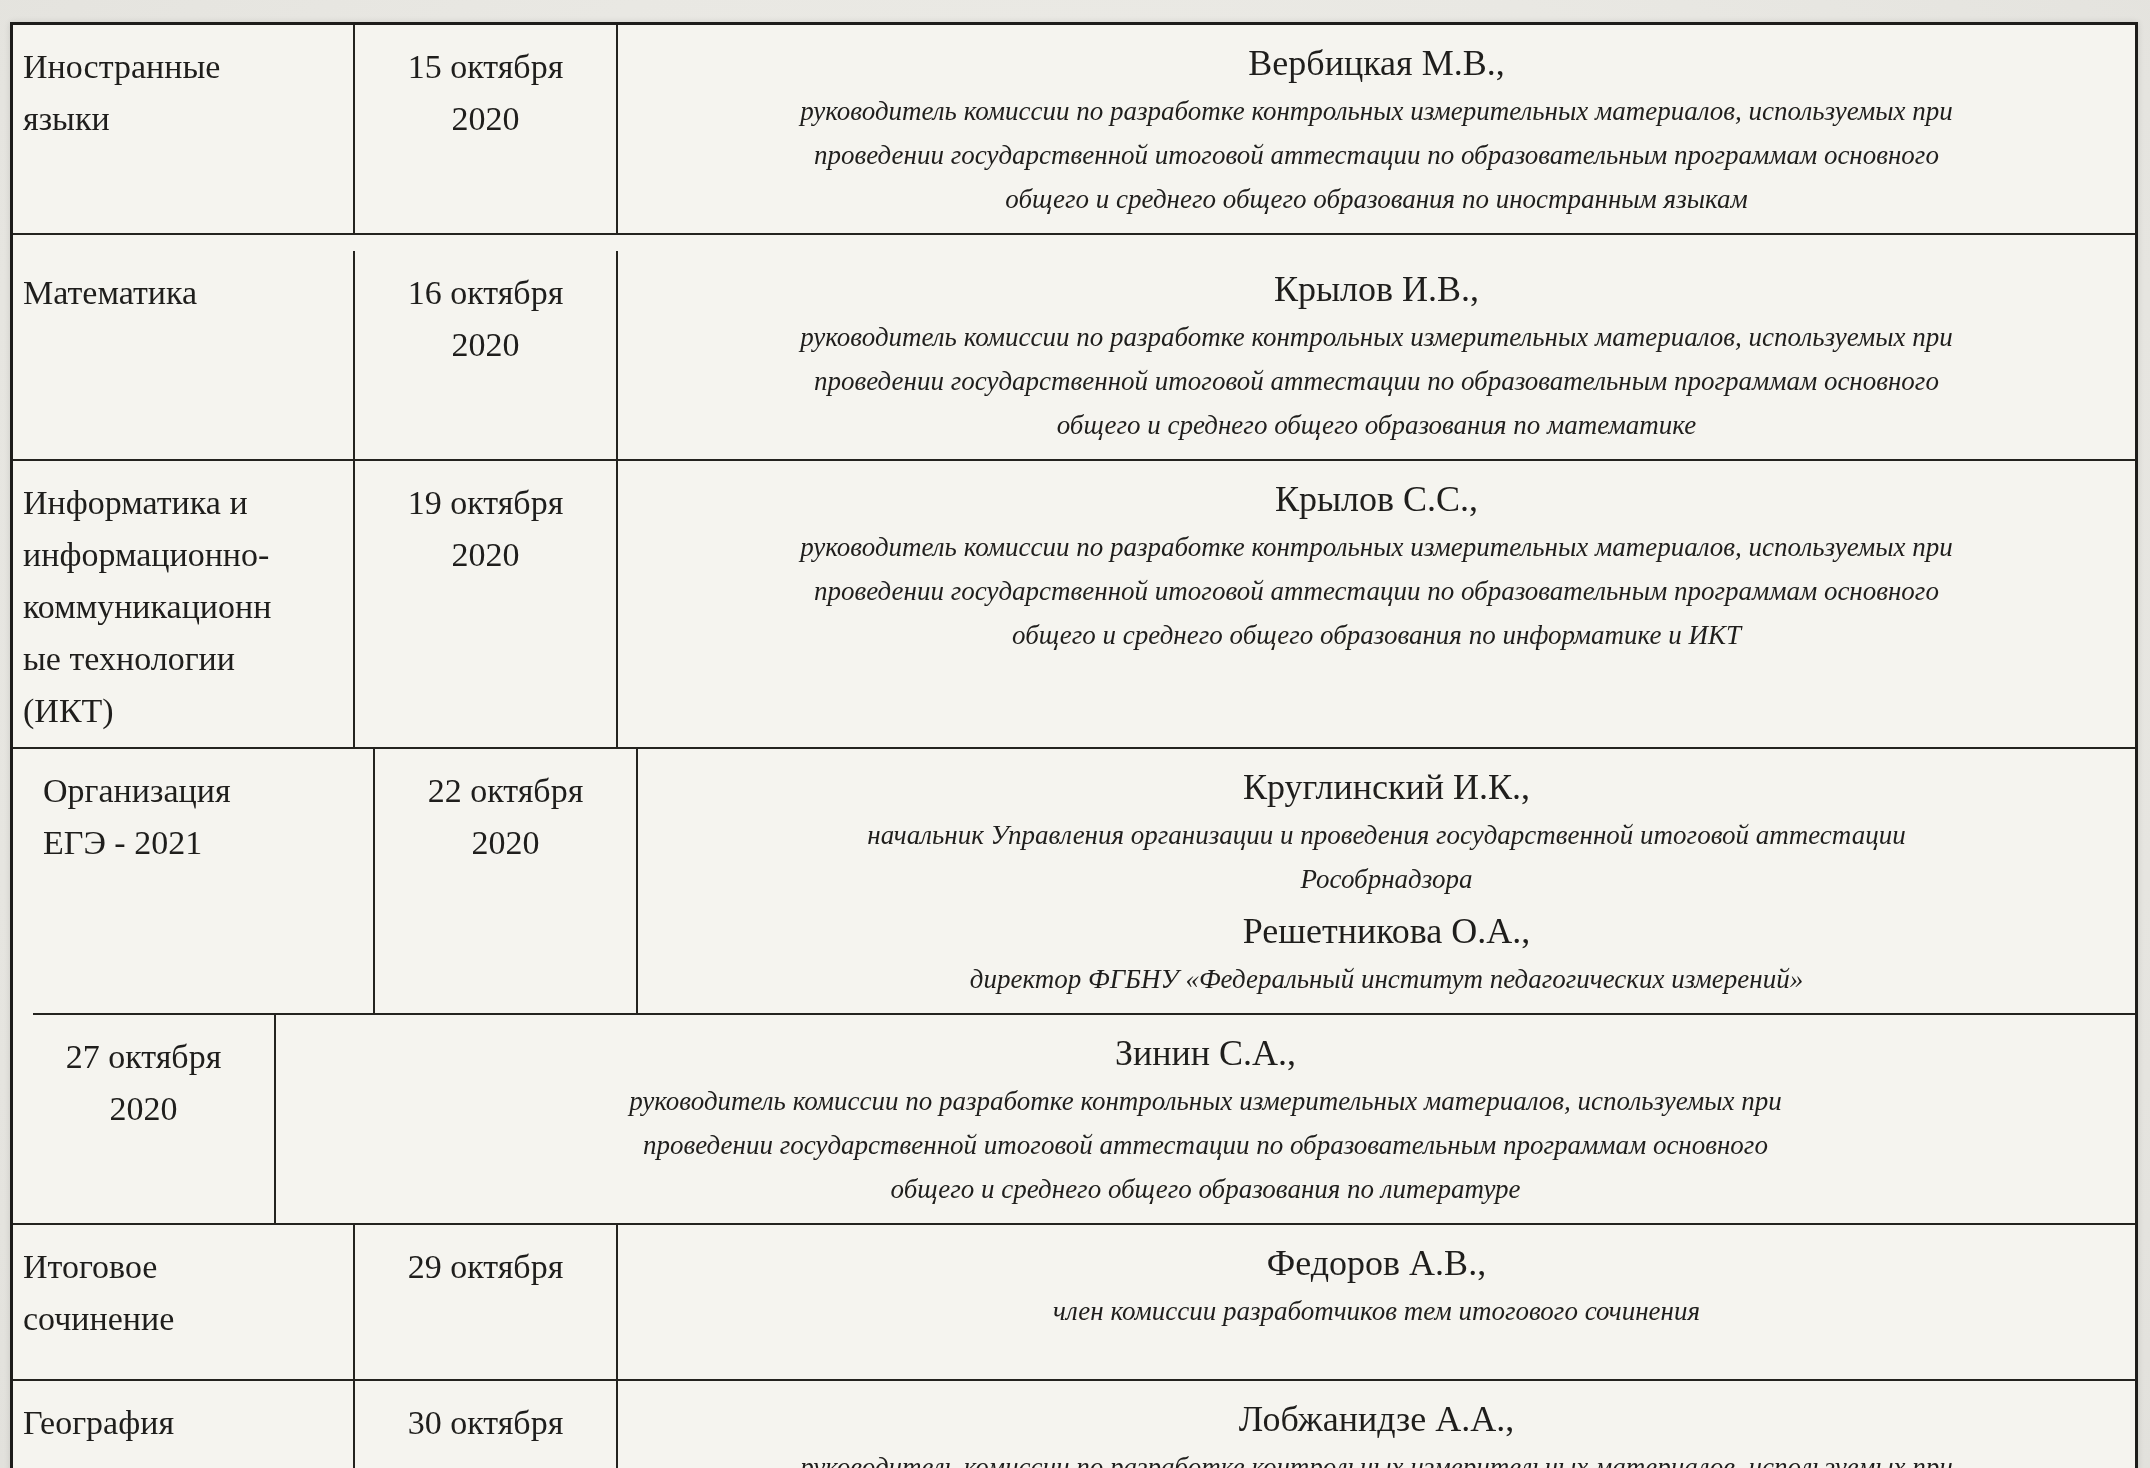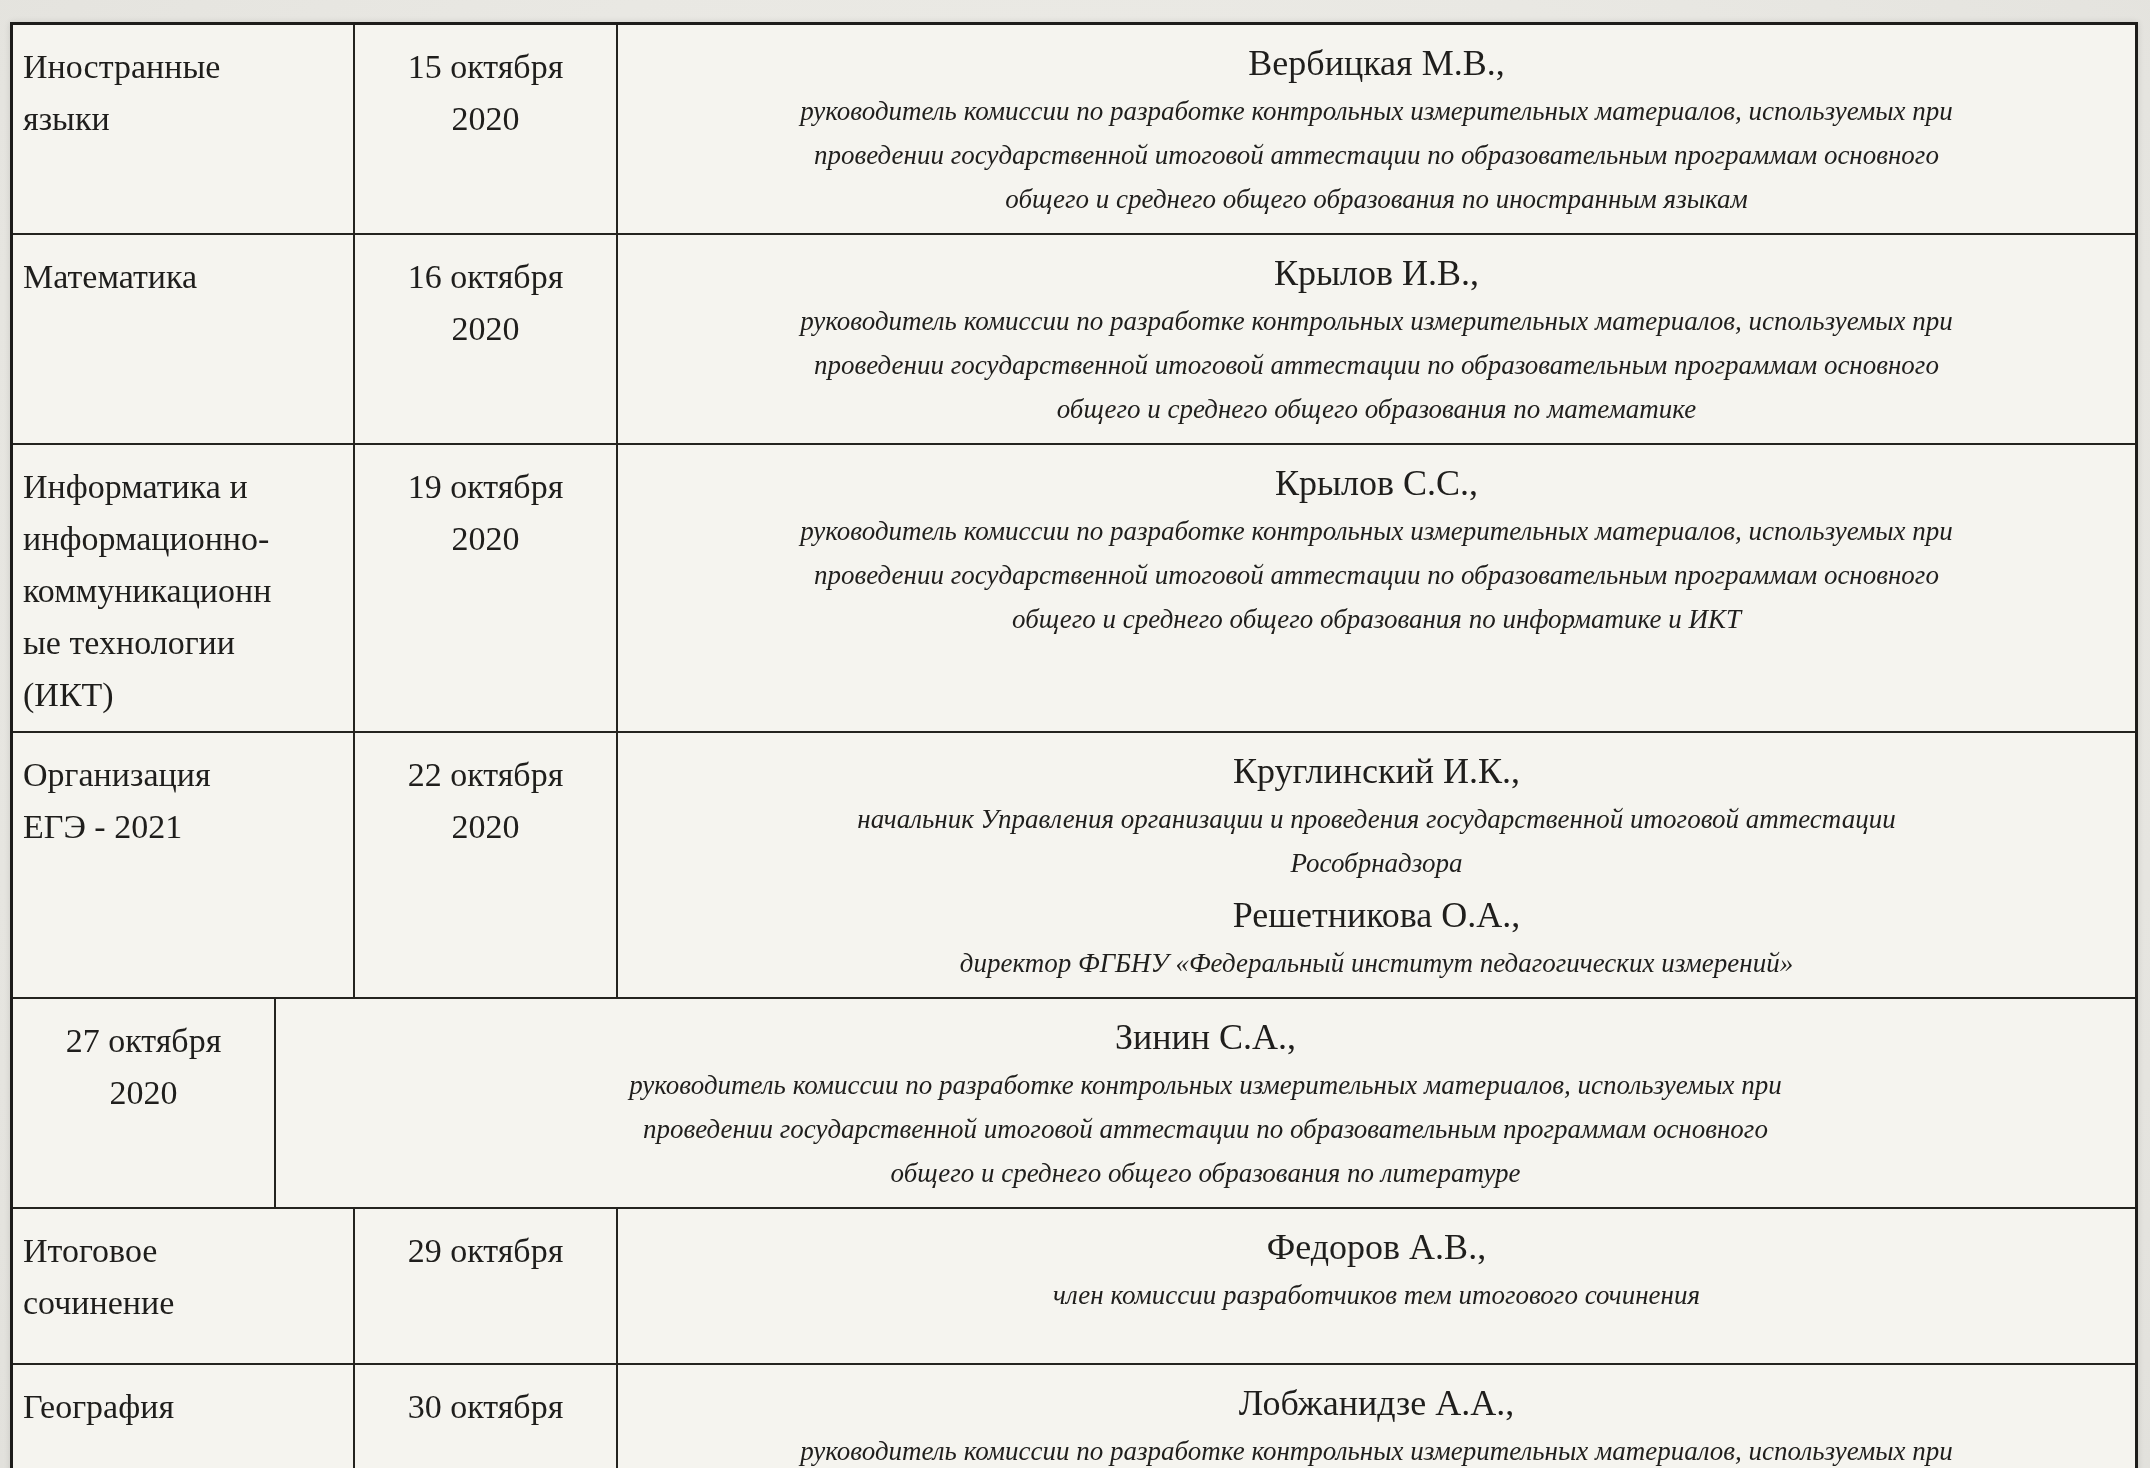--- a/index.html
+++ b/index.html
@@ -33,23 +33,23 @@
   }
   .row {
     display: flex;
     align-items: stretch;
     border-bottom: 2px solid #24231f;
   }
   .row:last-child {
     border-bottom: none;
   }
   .row.r1 { min-height: 190px; }
-  .row.r2 { min-height: 192px; }
+  .row.r2 { min-height: 192px; margin-top: 16px; }
   .row.r3 { min-height: 253px; }
-  .row.r4 { min-height: 235px; }
+  .row.r4 { min-height: 235px; margin-left: 20px; }
   .row.r5 { min-height: 192px; }
   .row.r6 { min-height: 154px; }
   .row.r7 { min-height: 186px; }
   .cell {
     box-sizing: border-box;
   }
   .c-subject {
     width: 342px;
     flex: 0 0 342px;
     border-right: 2px solid #24231f;

